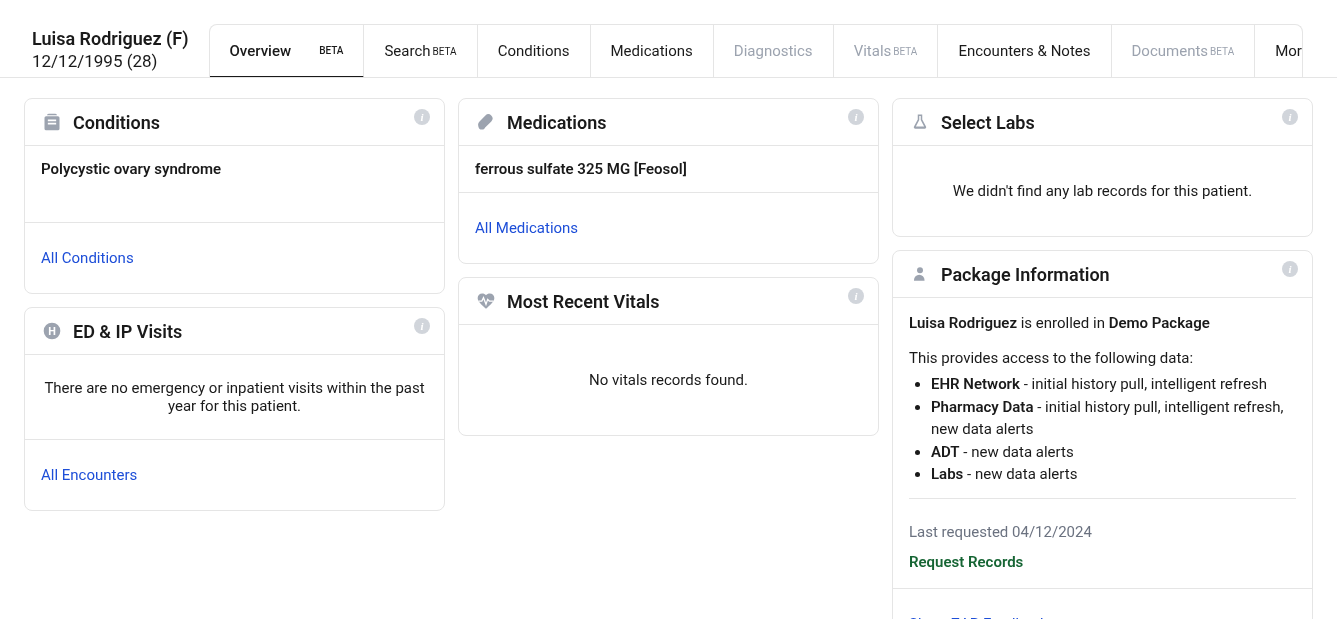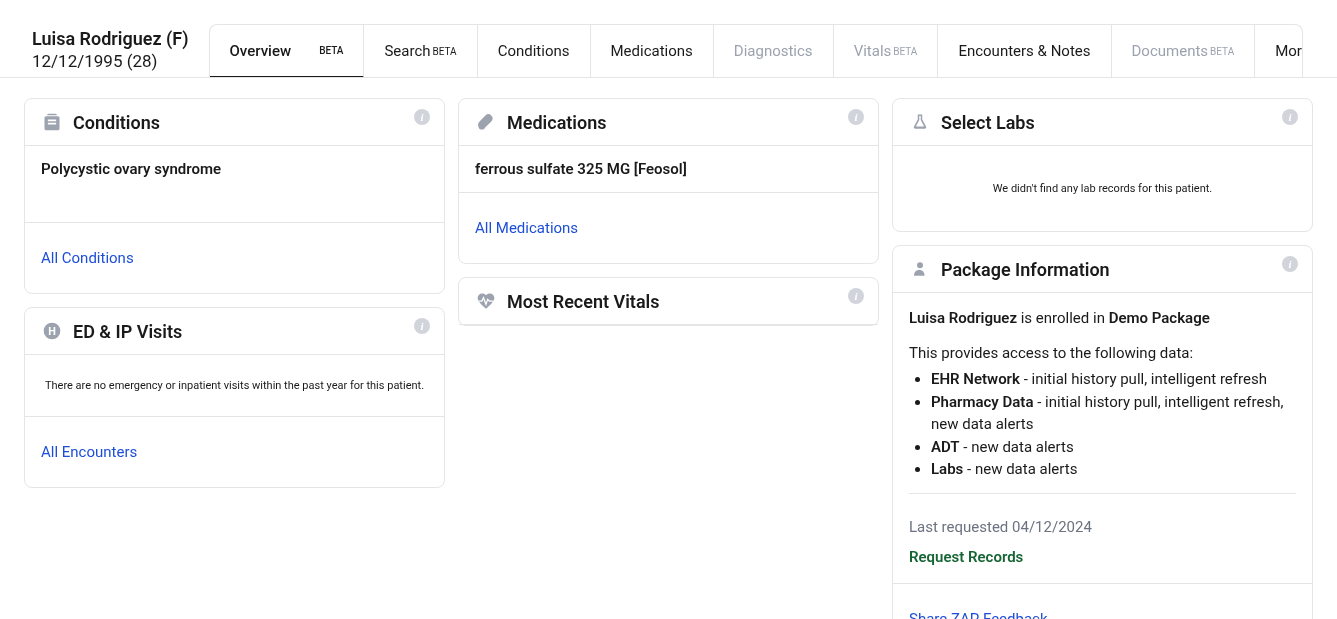--- a/index.html
+++ b/index.html
@@ -142,21 +142,21 @@
       color: #1a1a1a;
       font-weight: 600;
       margin-bottom: 14px;
     }
     .card-body .item:last-child {
       margin-bottom: 0;
     }
     .card-empty {
       padding: 24px 16px;
       text-align: center;
-      font-size: 11px;
+      font-size: 15px;
       color: #1a1a1a;
     }
     .vitals-empty {
       padding: 46px 16px;
     }
     .card-footer {
       border-top: 1px solid #e5e5e5;
       padding: 26px 16px;
       font-size: 15px;
       color: #1d4ed8;
@@ -309,20 +309,21 @@
       <div class="card-header">
         <span class="icon-wrap">
           <svg width="20" height="20" viewBox="0 0 24 24" fill="#9ca3af">
               <path d="M12 21.35l-1.45-1.32C5.4 15.36 2 12.28 2 8.5 2 5.42 4.42 3 7.5 3c1.74 0 3.41.81 4.5 2.09C13.09 3.81 14.76 3 16.5 3 19.58 3 22 5.42 22 8.5c0 3.78-3.4 6.86-8.55 11.54L12 21.35z"></path>
               <path d="M3 12h4l2-4 3 8 2-6 2 2h5" stroke="#fff" stroke-width="1.5" fill="none"></path>
             </svg>
         </span>
         <span class="card-title">Most Recent Vitals</span>
         <span class="info-icon">i</span>
       </div>
+      <div class="card-empty vitals-empty">No vitals records found.</div>
     </div>
   </div>
 
   <div class="col">
     <div class="card">
       <div class="card-header">
         <span class="icon-wrap">
           <svg width="18" height="20" viewBox="0 0 24 24" fill="#9ca3af">
               <path d="M9 2v6.5L4 18a2 2 0 0 0 1.8 3h12.4a2 2 0 0 0 1.8-3l-5-9.5V2H9zm2 2h2v5.3l4.5 8.7H6.5L11 9.3V4z"></path>
             </svg>

